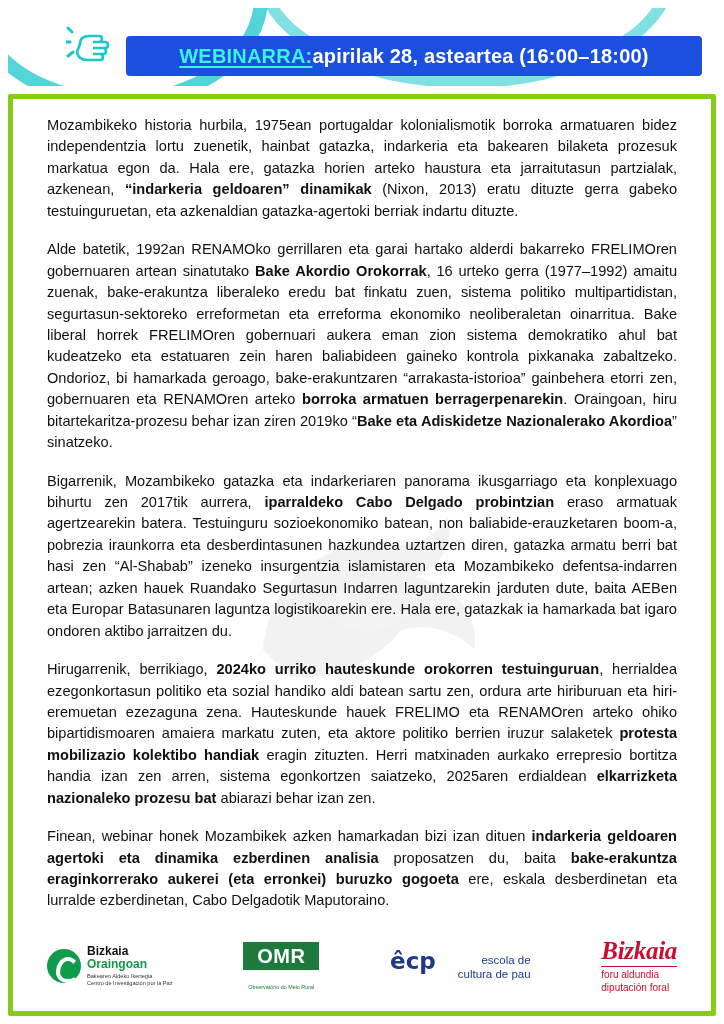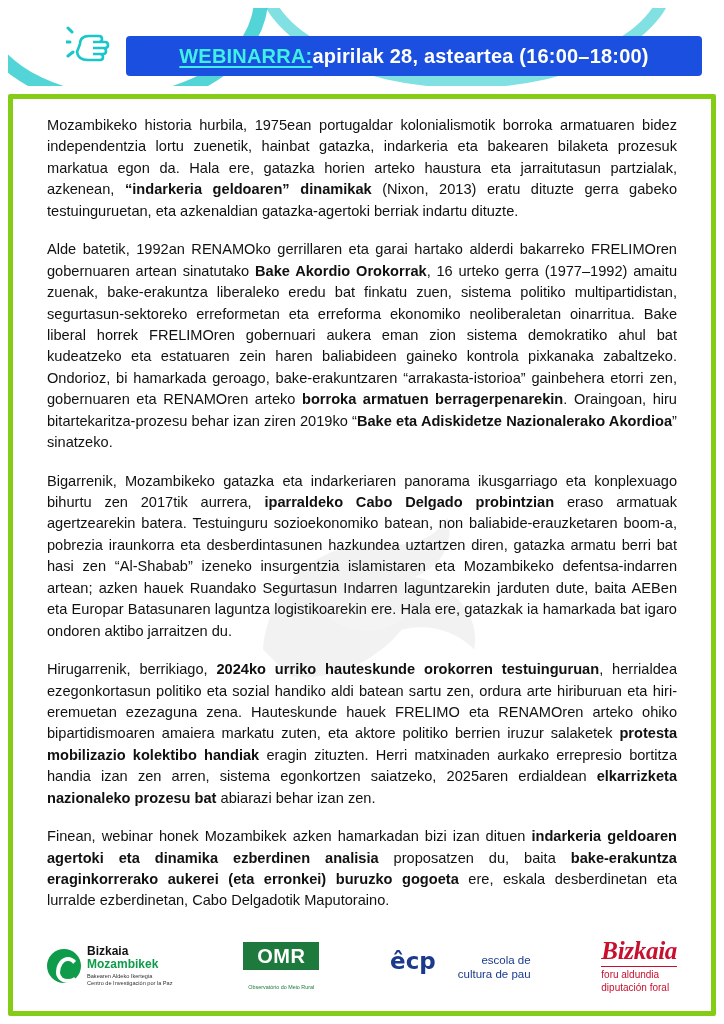--- a/index.html
+++ b/index.html
@@ -253,21 +253,21 @@
       <p id="p5"><span>Finean, webinar honek Mozambikek azken hamarkadan bizi izan dituen </span><b>indarkeria geldoaren agertoki eta dinamika ezberdinen analisia</b><span> proposatzen du, baita </span><b>bake-erakuntza eraginkorrerako aukerei (eta erronkei) buruzko gogoeta</b><span> ere, eskala desberdinetan eta lurralde ezberdinetan, Cabo Delgadotik Maputoraino.</span></p>
     </div>
 
     <div class="logos">
 
       <div class="logo l-gernika">
         <div class="mark"></div>
         <div>
           <div class="txt">
             <div class="n1">Bizkaia</div>
-            <div class="n2">Mozambikek</div>
+            <div class="n2">Oraingoan</div>
           </div>
           <div class="sub">
             <div>Bakearen Aldeko Ikertegia</div>
             <div>Centro de Investigación por la Paz</div>
           </div>
         </div>
       </div>
 
       <div class="logo l-omr">
         <div class="box">OMR</div>

